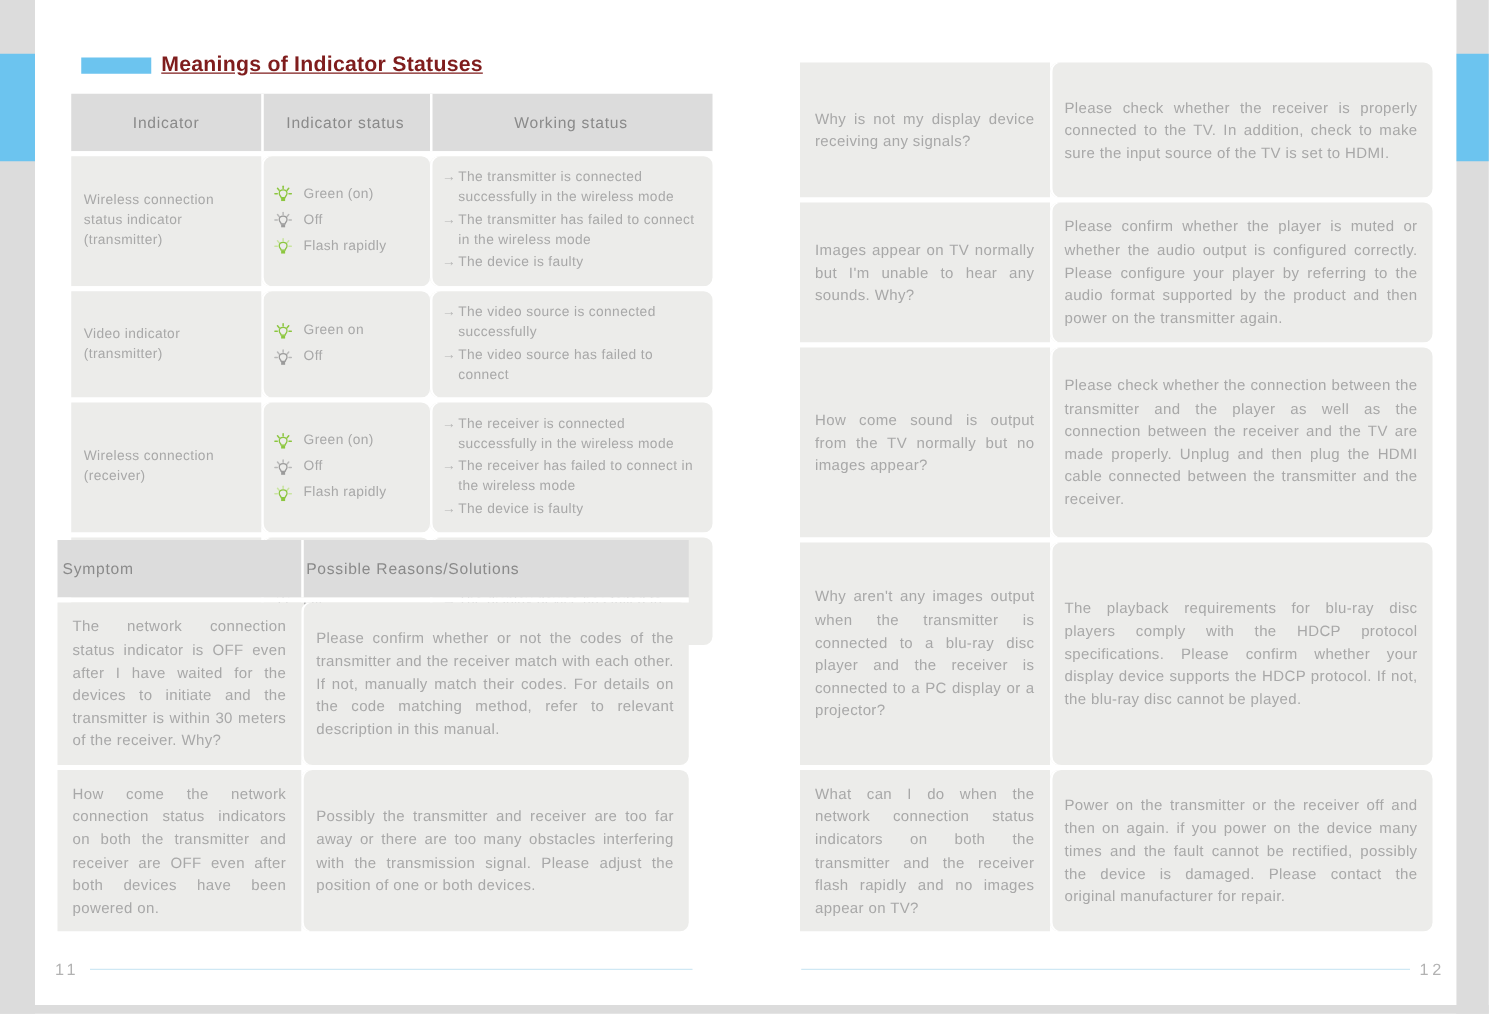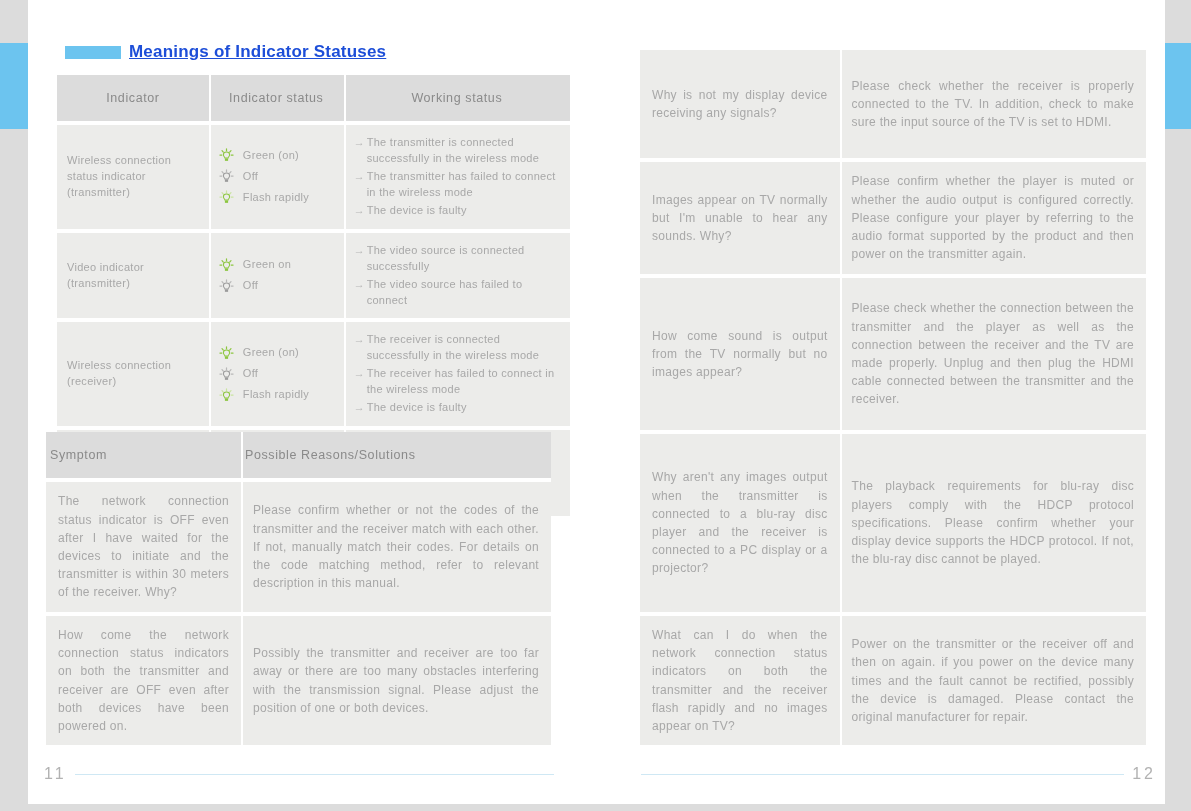--- a/index.html
+++ b/index.html
@@ -18,38 +18,38 @@
   .tab.left{left:0;top:43px;}
   .tab.right{right:0;top:43px;width:26px;}
   .page{position:absolute;top:0;height:804px;background:#ffffff;}
   .page.left{left:28px;width:572px;}
   .page.right{left:600px;width:565px;}
 
   
   .section-head{position:absolute;display:flex;align-items:center;}
   .head-swatch{width:56px;height:13px;background:#6cc4ef;margin-right:8px;}
   .head-text{
-    color:#1d4ed8;font-size:17px;font-weight:bold;
+    color:#7f1d1d;font-size:17px;font-weight:bold;
     text-decoration:underline;letter-spacing:.2px;white-space:nowrap;
   }
 
   
   .tbl{position:absolute;border-collapse:separate;border-spacing:0;}
   .tbl .hdr-row td{
     background:#dcdcdc;color:#8a8a8a;font-size:12.5px;
     text-align:center;padding:16px 4px;letter-spacing:.6px;
   }
   .tbl .hdr-row td + td{box-shadow:inset 2px 0 0 #ffffff;}
   .tbl td.cell{
     background:#ececea;color:#a8a8a8;font-size:11px;
     vertical-align:middle;padding:8px 10px;line-height:1.45;
     letter-spacing:.3px;
   }
   .tbl tr.spacer td{height:4px;padding:0;background:#ffffff;}
-  .tbl td.cell + td.cell{box-shadow:inset 2px 0 0 #ffffff;}
+  .tbl td.cell + td.cell{box-shadow:inset 2px 0 0 #ffffff;border-radius:7px;}
 
   
   #indicator-table{left:57px;top:75px;width:513px;}
   #indicator-table td.c1{width:148px;}
   #indicator-table td.c2{width:128px;}
   #indicator-table td.c3{width:237px;}
   .status-line{display:flex;align-items:center;margin:5px 0;}
   .status-label{color:#a8a8a8;font-size:11px;margin-left:9px;letter-spacing:.3px;}
   .bulb{width:15px;height:15px;flex:0 0 15px;}
   .work-list{margin:0;padding:0;list-style:none;}
@@ -65,21 +65,21 @@
 
   #faq-table{left:640px;top:46px;width:506px;}
   #faq-table td.c1{width:190px;text-align:justify;}
   #faq-table td.c2{width:308px;text-align:justify;}
   #faq-table td.cell{font-size:12px;line-height:1.52;padding:10px 12px;}
 
   
   .footer{position:absolute;bottom:28px;display:flex;align-items:center;}
   .footer.left{left:44px;width:510px;}
   .footer.right{left:641px;width:515px;margin-top:6px;}
-  .pgnum{color:#b2b2b2;font-size:16px;letter-spacing:3px;}
+  .pgnum{color:#b2b2b2;font-size:13px;letter-spacing:3px;}
   .rule{flex:1;height:1px;background:#cfe8f4;}
   .footer.left .rule{margin-left:8px;}
   .footer.right .rule{margin-right:8px;}
 </style>
 </head>
 <body>
 
 <div class="edge-band left"></div>
 <div class="edge-band right"></div>
 <div class="tab left"></div>

